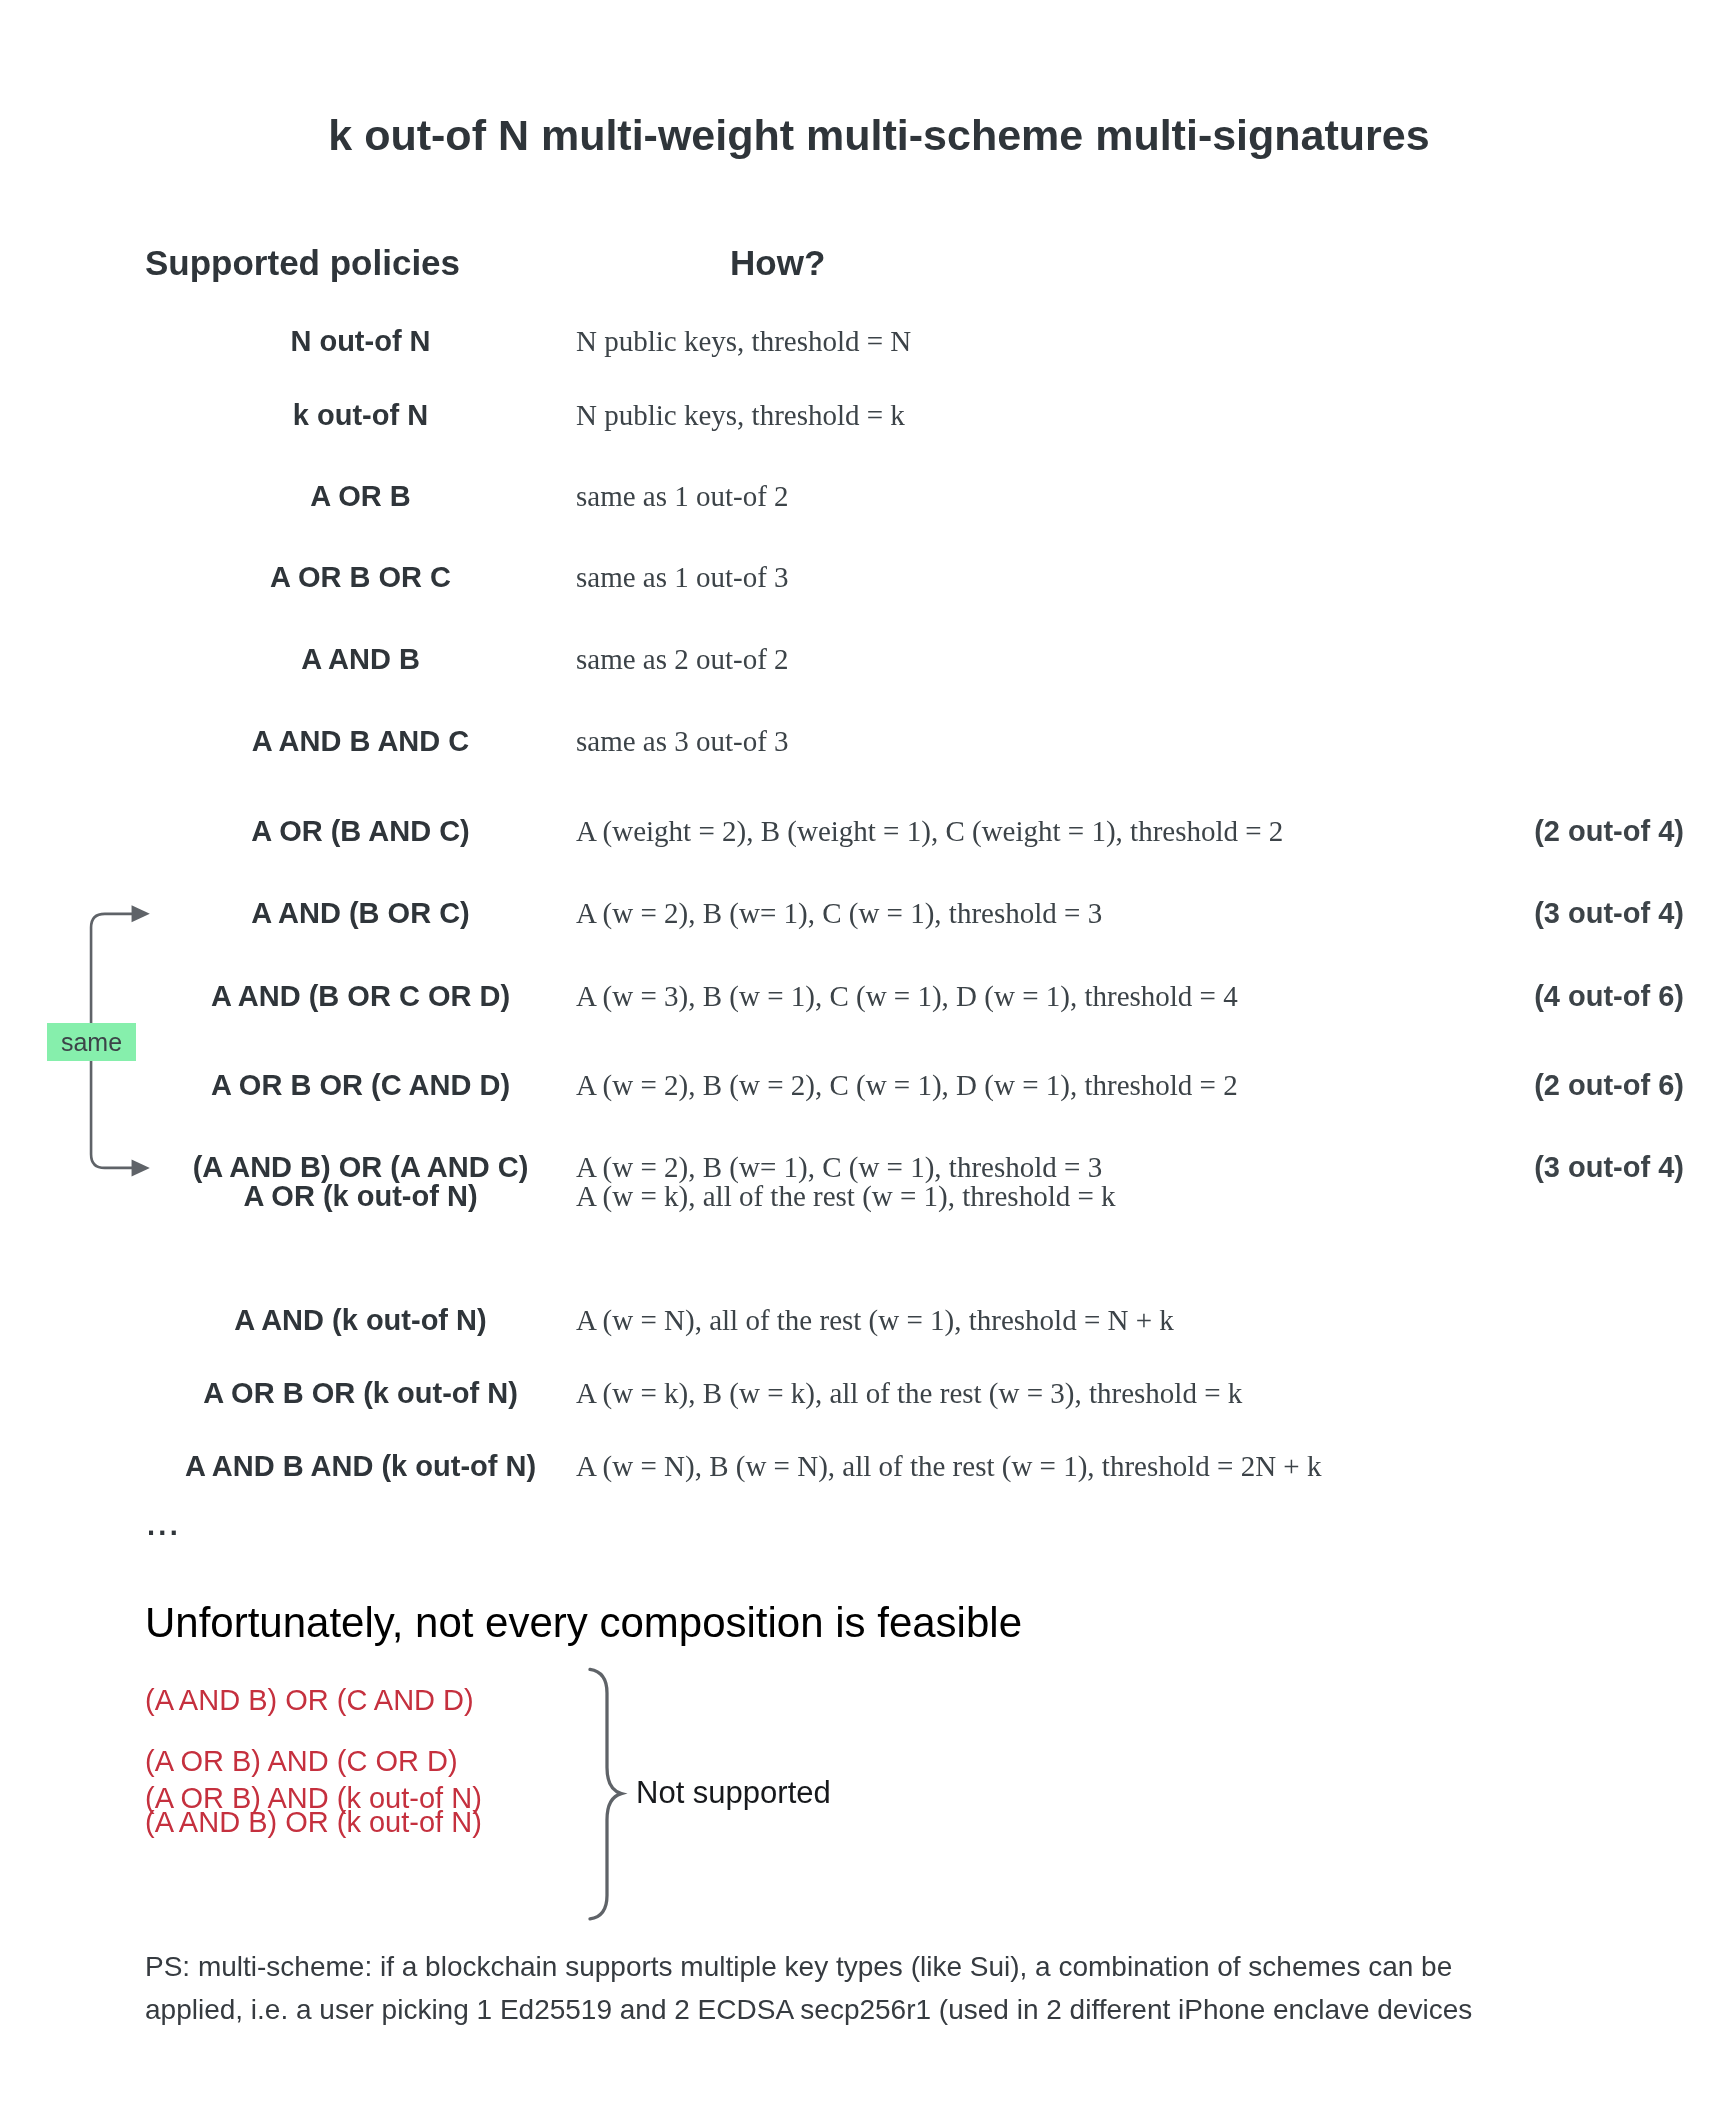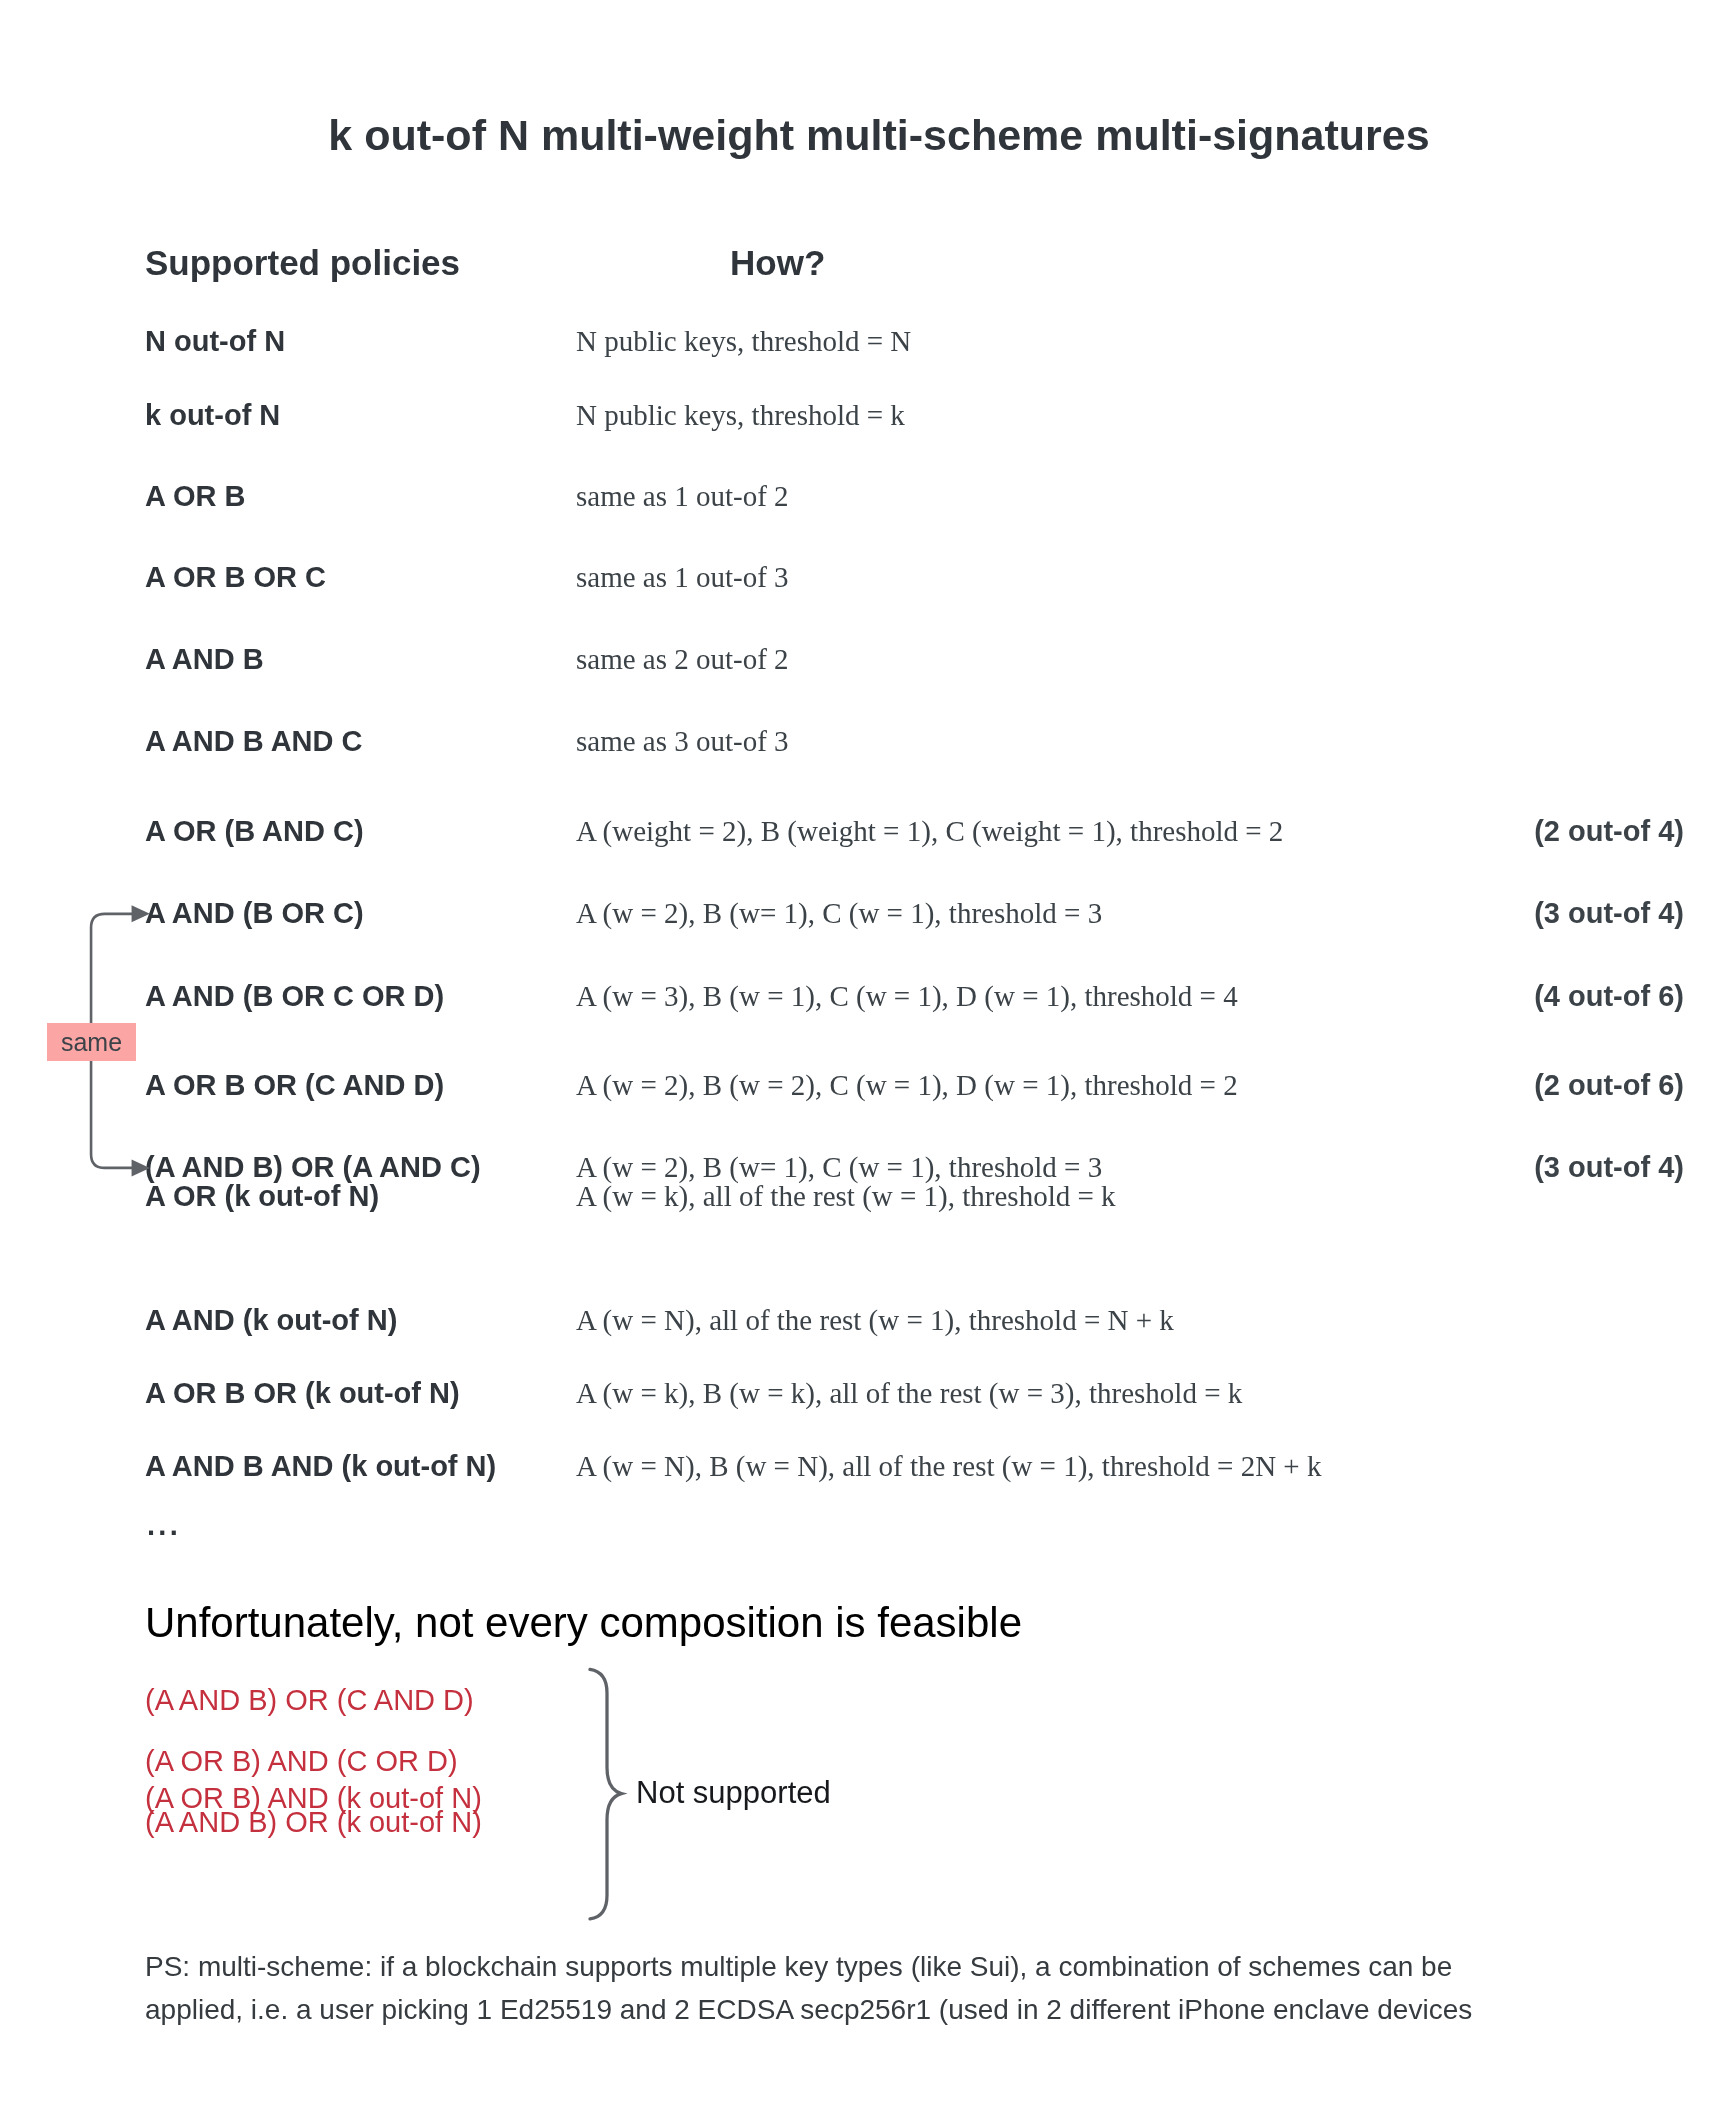--- a/index.html
+++ b/index.html
@@ -14,31 +14,31 @@
   .col-header{
     position:absolute;top:243px;font-size:35px;font-weight:bold;line-height:40px;
     color:#2f353a;white-space:nowrap;
   }
   .col-header.first{left:131px;}
   .col-header.second{left:716px;}
   .row{
     position:absolute;left:131px;width:1539px;display:flex;align-items:flex-start;
     font-size:29px;line-height:40px;
   }
-  .row .policy{flex:0 0 431px;font-weight:bold;color:#2f353a;white-space:nowrap;}
+  .row .policy{flex:0 0 431px;font-weight:bold;color:#2f353a;white-space:nowrap;text-align:center;}
   .row .how{flex:1 1 auto;color:#3c4348;white-space:nowrap;font-family:Liberation Serif, serif;}
   .row .note{flex:0 0 196px;text-align:right;color:#3c4348;white-space:nowrap;font-weight:bold;}
   .ellipsis-row{
     position:absolute;left:133px;top:1505px;font-size:29px;line-height:40px;
     letter-spacing:3.3px;color:#2f353a;font-weight:bold;
   }
   .overlay{position:absolute;left:0;top:0;width:1730px;height:2119px;pointer-events:none;}
   .same-label{
     position:absolute;left:33px;top:1023px;width:89px;height:38px;line-height:38px;
-    text-align:center;background:#fca5a5;font-size:25px;color:#3c4348;
+    text-align:center;background:#86efac;font-size:25px;color:#3c4348;
   }
   .red-heading{
     position:absolute;left:131px;top:1603px;font-size:42px;line-height:39px;
     color:#000000;white-space:nowrap;
   }
   .red-item{
     position:absolute;left:131px;font-size:29px;line-height:37px;
     color:#c5303e;white-space:nowrap;
   }
   .red-item.i0{top:1682px;}

